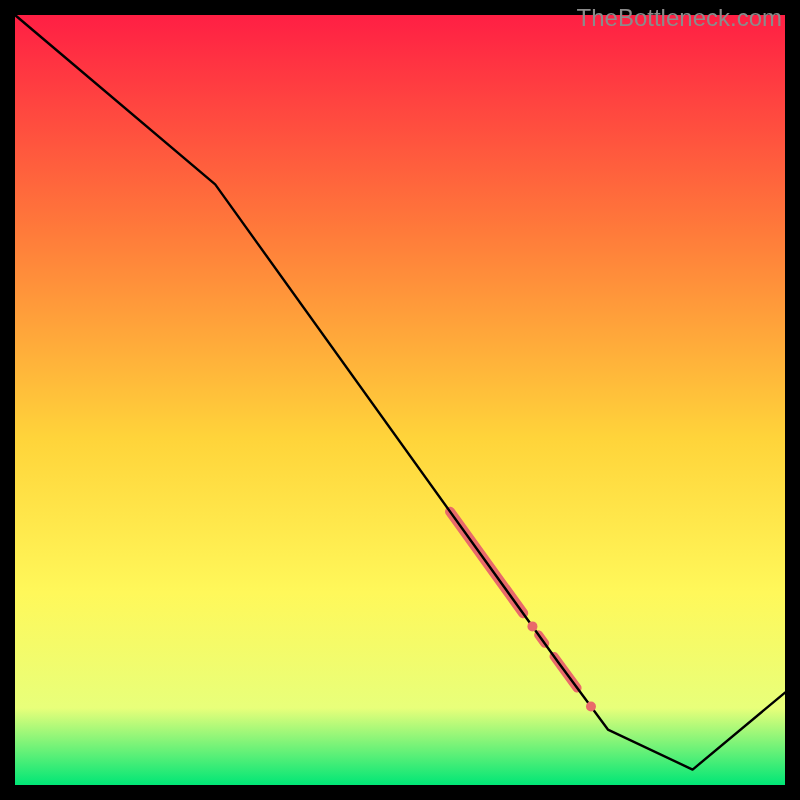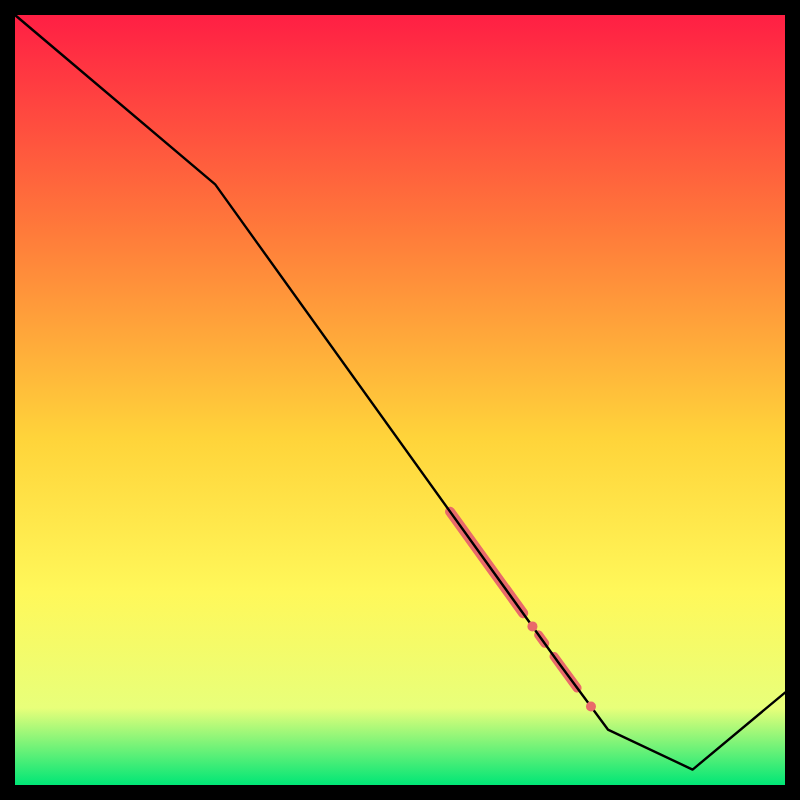--- a/index.html
+++ b/index.html
@@ -57,13 +57,14 @@
       </g>
 
     <path id="main-line" d="M15.00 15.00 L215.20 184.40 L557.85 661.80 L607.90 729.56 L692.60 769.60 L785.00 692.60 " fill="none" stroke="#000000" stroke-width="2.4" stroke-linejoin="round" stroke-linecap="round"></path>
 
     <g id="highlights-over">
         <circle cx="532.44" cy="626.38" r="5" fill="#e96a6a"></circle>
         <circle cx="590.96" cy="706.46" r="5" fill="#e96a6a"></circle>
       </g>
   </svg>
 
+  <div class="watermark">TheBottleneck.com</div>
 </div>
 
 </body></html>

